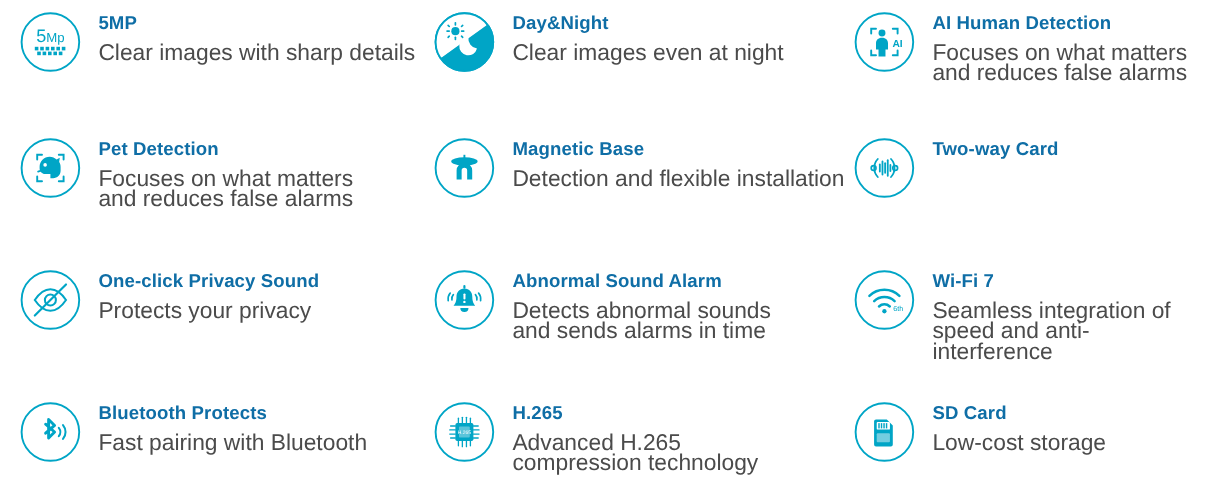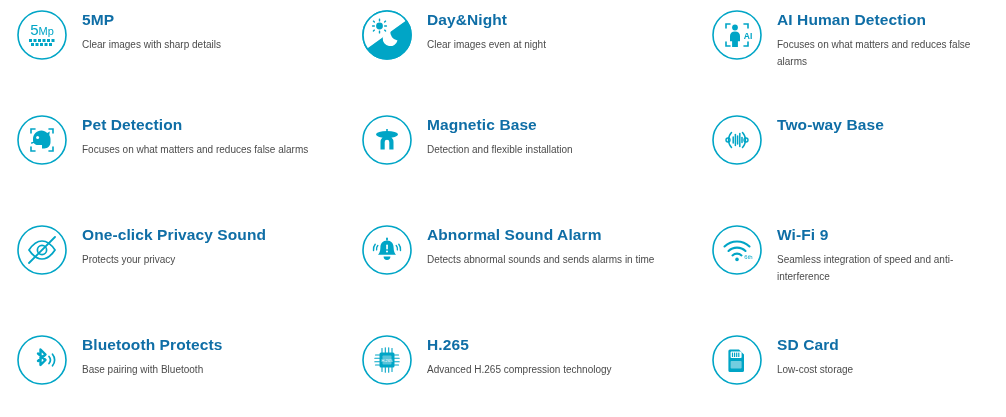--- a/index.html
+++ b/index.html
@@ -60,21 +60,21 @@
     font-size: 15.5px;
     font-weight: bold;
     line-height: 18px;
     letter-spacing: 0.1px;
     margin: 0 0 7px 0;
     white-space: nowrap;
   }
 
   .feature-desc {
     color: #4b4b4b;
-    font-size: 10px;
+    font-size: 19px;
     line-height: 17px;
     margin: 0;
     max-width: 230px;
   }
   .col-2 .feature-desc { max-width: 232px; }
   .col-3 .feature-desc { max-width: 216px; }
 
   
   .nowrap-desc { max-width: none; white-space: nowrap; }
 </style>
@@ -221,21 +221,21 @@
           <line x1="24.4" y1="20.5" x2="24.4" y2="31.5"></line>
           <line x1="26.6" y1="22" x2="26.6" y2="30"></line>
           <line x1="28.8" y1="19.5" x2="28.8" y2="32.5"></line>
           <line x1="31" y1="23.5" x2="31" y2="28.5"></line>
         </g>
         <circle cx="17" cy="26" r="2" fill="none" stroke="#00a5c6" stroke-width="1.4"></circle>
         <circle cx="35" cy="26" r="2" fill="none" stroke="#00a5c6" stroke-width="1.4"></circle>
       </svg>
     </div>
     <div class="feature-text">
-      <div class="feature-title">Two-way Base</div>
+      <div class="feature-title">Two-way Card</div>
     </div>
   </div>
 
   <div class="feature-item col-1">
     <div class="feature-icon">
       <svg viewBox="0 0 52 52" aria-hidden="true">
         <circle cx="26" cy="26" r="24" fill="none" stroke="#00a5c6" stroke-width="1.6"></circle>
         <path d="M 13 26 c 4 -6 9 -9 13 -9 c 4 0 9 3 13 9 c -4 6 -9 9 -13 9 c -4 0 -9 -3 -13 -9 z" fill="none" stroke="#00a5c6" stroke-width="1.7"></path>
         <circle cx="26" cy="26" r="4.6" fill="none" stroke="#00a5c6" stroke-width="1.7"></circle>
         <line x1="13" y1="39" x2="39" y2="13" stroke="#00a5c6" stroke-width="1.8" stroke-linecap="round"></line>
@@ -278,39 +278,39 @@
         <g fill="none" stroke="#00a5c6" stroke-linecap="round">
           <path d="M 13.5 22.5 a 18 18 0 0 1 25 0" stroke-width="2.1"></path>
           <path d="M 17.5 27 a 12.3 12.3 0 0 1 17 0" stroke-width="2.1"></path>
           <path d="M 21.5 31.4 a 6.6 6.6 0 0 1 9 0" stroke-width="2.1"></path>
         </g>
         <circle cx="26" cy="35.4" r="1.8" fill="#00a5c6"></circle>
         <text x="37.5" y="35" text-anchor="middle" font-family="Liberation Sans, sans-serif" font-size="6" fill="#00a5c6">6th</text>
       </svg>
     </div>
     <div class="feature-text">
-      <div class="feature-title">Wi-Fi 9</div>
+      <div class="feature-title">Wi-Fi 7</div>
       <div class="feature-desc">Seamless integration of speed and anti-interference</div>
     </div>
   </div>
 
   <div class="feature-item col-1">
     <div class="feature-icon">
       <svg viewBox="0 0 52 52" aria-hidden="true">
         <circle cx="26" cy="26" r="24" fill="none" stroke="#00a5c6" stroke-width="1.6"></circle>
         <path d="M 22 19.5 L 29.5 26 L 24.5 31 L 24.5 15.5 L 29.5 20.5 L 22 27" fill="none" stroke="#00a5c6" stroke-width="2.4" stroke-linecap="round" stroke-linejoin="round"></path>
         <g fill="none" stroke="#00a5c6" stroke-width="1.7" stroke-linecap="round">
           <path d="M 33 22.5 a 5.5 5.5 0 0 1 0 7"></path>
           <path d="M 36.5 20.2 a 9 9 0 0 1 0 11.6"></path>
         </g>
       </svg>
     </div>
     <div class="feature-text">
       <div class="feature-title">Bluetooth Protects</div>
-      <div class="feature-desc nowrap-desc">Base pairing with Bluetooth</div>
+      <div class="feature-desc nowrap-desc">Fast pairing with Bluetooth</div>
     </div>
   </div>
 
   <div class="feature-item col-2">
     <div class="feature-icon">
       <svg viewBox="0 0 52 52" aria-hidden="true">
         <circle cx="26" cy="26" r="24" fill="none" stroke="#00a5c6" stroke-width="1.6"></circle>
         <rect x="18.5" y="18.5" width="15" height="15" rx="1.5" fill="#00a5c6"></rect>
         <rect x="21.5" y="21.5" width="9" height="9" rx="0.8" fill="#ffffff" opacity="0.35"></rect>
         <text x="26" y="27.6" text-anchor="middle" font-family="Liberation Sans, sans-serif" font-size="4.2" fill="#ffffff">H.265</text>

